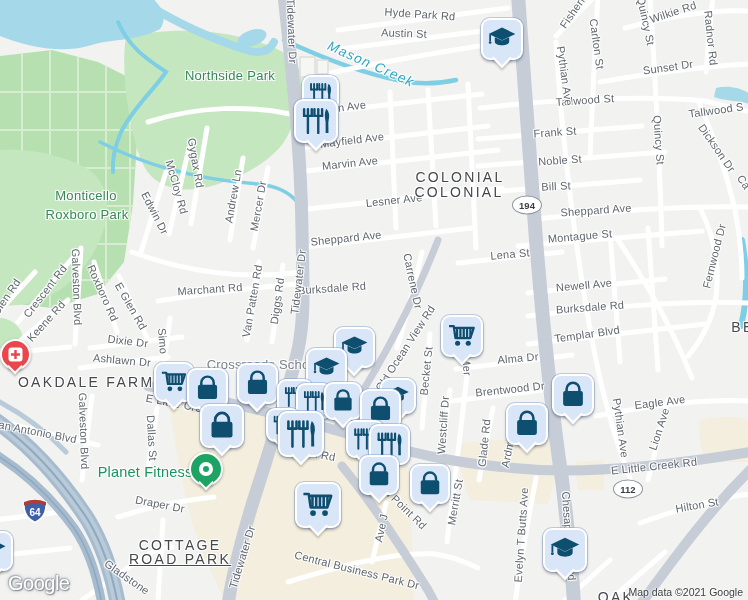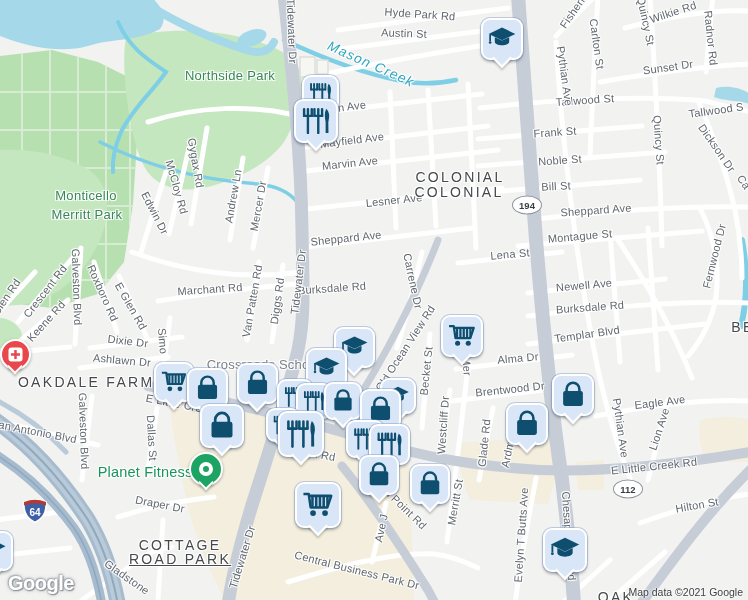--- a/index.html
+++ b/index.html
@@ -28,21 +28,21 @@
   .marker.m-hospital{background:#e9474b;border-radius:50%;color:#fff;box-shadow:0 1px 3px rgba(0,0,0,.35);}
   .marker.m-hospital::after{background:#e9474b;width:9px;height:9px;bottom:-4px;}
   .marker.m-gym{background:#1da462;border-radius:50%;box-shadow:0 1px 3px rgba(0,0,0,.35);}
   .marker.m-gym::after{background:#1da462;width:9px;height:9px;bottom:-4px;}
   
   .shield{position:absolute;transform:translate(-50%,-50%);width:28px;height:17px;background:#fff;
           border:1.5px solid #8f959d;border-radius:50%;display:flex;align-items:center;justify-content:center;
           font-size:9.5px;font-weight:700;color:#3a3f45;}
   .i64{position:absolute;left:22px;top:496px;}
   
-  .glogo{position:absolute;left:8px;bottom:5px;font-size:20px;font-weight:700;color:#fff;letter-spacing:-.5px;
+  .glogo{position:absolute;left:8px;bottom:5px;font-size:20px;font-weight:400;color:#fff;letter-spacing:-.5px;
          text-shadow:0 0 2px #9aa0a6,0 0 2px #9aa0a6,1px 1px 1px #84898f,-1px -1px 1px #b9bec4,0 0 4px #9aa0a6;}
   .attrib{position:absolute;right:5px;bottom:2px;font-size:10.5px;color:#3c4043;
          text-shadow:0 0 2px #fff,0 0 2px #fff,0 0 3px #fff;}
   .hiddefs{position:absolute;width:0;height:0;overflow:hidden;}
 </style>
 </head>
 <body>
 
 <div class="map">
 
@@ -262,21 +262,21 @@
       <span class="lbl" style="left: 744px; top: 182px; --r: 55deg;">Ca</span>
       <span class="lbl area" style="left: 460px; top: 177px; --r: 0deg;">COLONIAL</span>
       <span class="lbl area" style="left: 459px; top: 192px; --r: 0deg;">COLONIAL</span>
       <span class="lbl area" style="left: 92px; top: 382px; --r: 0deg;">OAKDALE FARMS</span>
       <span class="lbl area" style="left: 180px; top: 545px; --r: 0deg;">COTTAGE</span>
       <span class="lbl area" style="left: 180px; top: 559px; text-decoration: underline; --r: 0deg;">ROAD PARK</span>
       <span class="lbl area" style="left: 616px; top: 597px; --r: 0deg;">OAK</span>
       <span class="lbl area" style="left: 743px; top: 327px; --r: 0deg;">BE</span>
       <span class="lbl park" style="left: 212px; top: 75px; padding-left: 36px; --r: 0deg;">Northside Park</span>
       <span class="lbl park" style="left: 86px; top: 195px; --r: 0deg;">Monticello</span>
-      <span class="lbl park" style="left: 87px; top: 214px; --r: 0deg;">Merritt Park</span>
+      <span class="lbl park" style="left: 87px; top: 214px; --r: 0deg;">Roxboro Park</span>
       <span class="lbl water" style="left: 371px; top: 64px; --r: 24deg;">Mason Creek</span>
       <span class="lbl poi-gray" style="left: 258px; top: 364px; --r: 0deg;">Crossroads Scho</span>
       <span class="lbl poi-green" style="left: 145px; top: 472px; --r: 0deg;">Planet Fitness</span>
     </div>
 
   <div class="layer">
       <div class="shield" style="left: 527px; top: 205px;">194</div>
       <div class="shield" style="left: 628px; top: 489px;">112</div>
     </div>
   <svg class="i64" width="26" height="28" viewBox="0 0 26 28">

